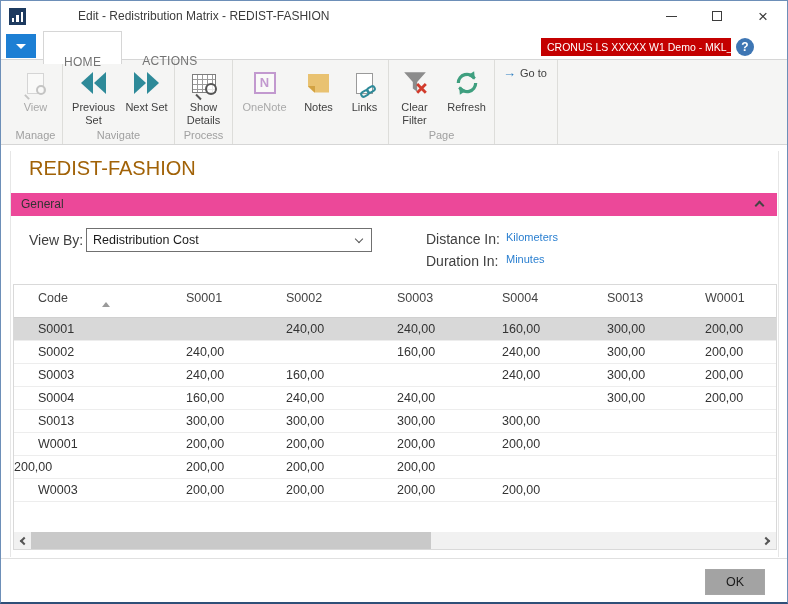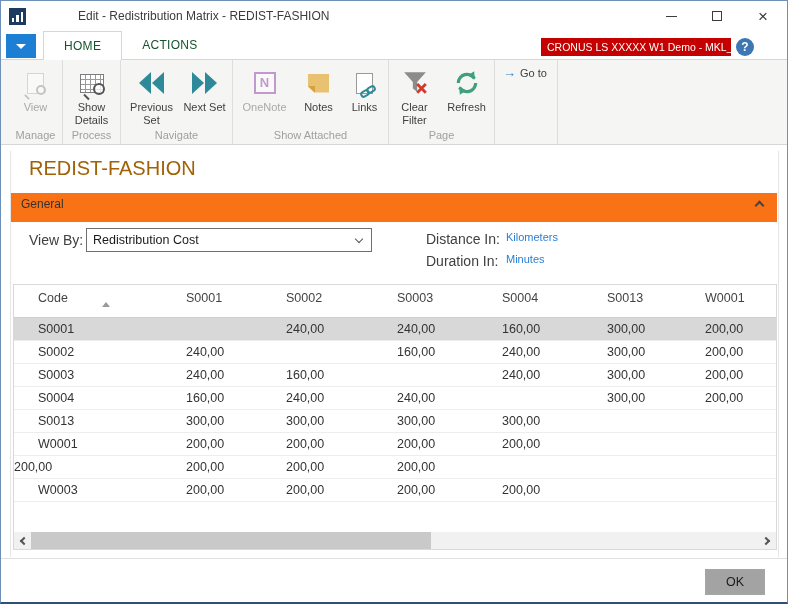--- a/index.html
+++ b/index.html
@@ -21,21 +21,21 @@
   .glyph-max { width:10px; height:10px; border:1px solid #3c3c3c; }
   .glyph-close { font-size:17px; color:#3c3c3c; line-height:1; font-weight:400; }
 
   
   .tabrow { position:absolute; top:30px; left:0; right:0; height:28px; background:#fff; }
   .appmenu-btn { position:absolute; left:5px; top:3px; width:30px; height:24px; background:#1d7fd4;
                  display:flex; align-items:center; justify-content:center; }
   .appmenu-btn .tri { width:0; height:0; border-left:5px solid transparent; border-right:5px solid transparent;
                       border-top:5px solid #fff; }
   .tabs { position:absolute; left:42px; top:0; height:28px; display:flex; }
-  .tab { padding:0 20px; height:28px; line-height:28px; font-size:12px; color:#14532d;
+  .tab { padding:16px 20px; height:28px; line-height:28px; font-size:12px; color:#737373;
          letter-spacing:.3px; position:relative; z-index:2; }
   .tab.active { background:#fff; border:1px solid #d6d6d6; border-bottom:none; height:29px; }
   .company-badge { position:absolute; right:56px; top:7px; width:190px; height:18px; background:#c40000;
                    color:#fff; font-size:10.5px; line-height:18px; padding:0 6px; white-space:nowrap;
                    overflow:hidden; }
   .help-btn { position:absolute; right:33px; top:7px; width:18px; height:18px; border-radius:50%;
               background:#3e76b4; color:#fff; font-size:12px; font-weight:bold; text-align:center;
               line-height:18px; }
 
   
@@ -73,21 +73,21 @@
   .ic-links { position:relative; width:17px; height:21px; background:#fff; border:1px solid #9a9a9a; }
   .ic-links .l1,.ic-links .l2 { position:absolute; width:10px; height:7px; border:2px solid #2e8a99; border-radius:4px; }
   .ic-links .l1 { right:-4px; bottom:0; transform:rotate(-30deg); }
   .ic-links .l2 { right:2px; bottom:-4px; transform:rotate(-30deg); }
   .ic-funnel svg, .ic-refresh svg { display:block; }
 
   
   .content-frame { position:absolute; left:9px; right:8px; top:150px; bottom:45px;
                    border-left:1px solid #e6e6e6; border-right:1px solid #e6e6e6; }
   .page-title { position:absolute; left:28px; top:156px; font-size:20px; color:#a16207; }
-  .section-bar { position:absolute; left:10px; right:10px; top:192px; height:29px; background:#f97316;
+  .section-bar { position:absolute; left:10px; right:10px; top:192px; height:23px; background:#ec4899;
                  font-size:12px; color:#333; line-height:23px; padding-left:10px; }
   .section-chevron { position:absolute; right:14px; top:9px; width:7px; height:7px;
                      border-left:2px solid #444; border-top:2px solid #444; transform:rotate(45deg); }
   .form-label { position:absolute; font-size:14px; color:#404040; }
   .viewby-select { position:absolute; left:85px; top:227px; width:286px; height:24px; background:#fff;
                    border:1px solid #707070; font-size:12.5px; color:#1a1a1a; line-height:22px;
                    padding-left:6px; }
   .select-chevron { position:absolute; right:9px; top:7px; width:6px; height:6px;
                     border-right:1.6px solid #555; border-bottom:1.6px solid #555; transform:rotate(45deg); }
   .field-link { position:absolute; font-size:11px; color:#2a7fd0; }
@@ -168,55 +168,55 @@
                 <span class="mag"></span>
                 <span class="hdl"></span>
               </span>
             </div>
           <div class="rlab">View</div>
         </div>
       </div>
       <div class="glabel">Manage</div>
     </div>
 
+    <div class="rgroup" style="width:112px;">
+      <div class="btns">
+        <div class="rbtn" style="width:56px;">
+          <div class="ric" style="gap:1px;">
+              <span class="tri-l"></span>
+              <span class="tri-l"></span>
+            </div>
+          <div class="rlab">Previous Set</div>
+        </div>
+        <div class="rbtn" style="width:50px;">
+          <div class="ric" style="gap:1px;">
+              <span class="tri-r"></span>
+              <span class="tri-r"></span>
+            </div>
+          <div class="rlab">Next Set</div>
+        </div>
+      </div>
+      <div class="glabel">Navigate</div>
+    </div>
+
     <div class="rgroup" style="width:58px;">
       <div class="btns">
         <div class="rbtn" style="width:56px;">
           <div class="ric">
               <span class="ic-grid">
                 <span class="mag"></span>
                 <span class="hdl"></span>
               </span>
             </div>
           <div class="rlab">Show Details</div>
         </div>
       </div>
       <div class="glabel">Process</div>
     </div>
 
-    <div class="rgroup" style="width:112px;">
-      <div class="btns">
-        <div class="rbtn" style="width:56px;">
-          <div class="ric" style="gap:1px;">
-              <span class="tri-l"></span>
-              <span class="tri-l"></span>
-            </div>
-          <div class="rlab">Previous Set</div>
-        </div>
-        <div class="rbtn" style="width:50px;">
-          <div class="ric" style="gap:1px;">
-              <span class="tri-r"></span>
-              <span class="tri-r"></span>
-            </div>
-          <div class="rlab">Next Set</div>
-        </div>
-      </div>
-      <div class="glabel">Navigate</div>
-    </div>
-
     <div class="rgroup" style="width:156px;">
       <div class="btns">
         <div class="rbtn disabled" style="width:60px;">
           <div class="ric">
               <span class="ic-onenote">N</span>
             </div>
           <div class="rlab">OneNote</div>
         </div>
         <div class="rbtn" style="width:48px;">
           <div class="ric">
@@ -229,21 +229,20 @@
         <div class="rbtn" style="width:44px;">
           <div class="ric">
               <span class="ic-links">
                 <span class="l1"></span>
                 <span class="l2"></span>
               </span>
             </div>
           <div class="rlab">Links</div>
         </div>
       </div>
-      <div class="glabel">Show Attached</div>
     </div>
 
     <div class="rgroup" style="width:106px;">
       <div class="btns">
         <div class="rbtn" style="width:50px;">
           <div class="ric ic-funnel">
             <svg width="26" height="26" viewBox="0 0 24 24">
               <polygon points="2,2 22,2 14,11 14,20 10,17 10,11" fill="#8c8c8c"></polygon>
               <path d="M14 13 L22 21 M22 13 L14 21" stroke="#d23b2c" stroke-width="2.6"></path>
             </svg>

